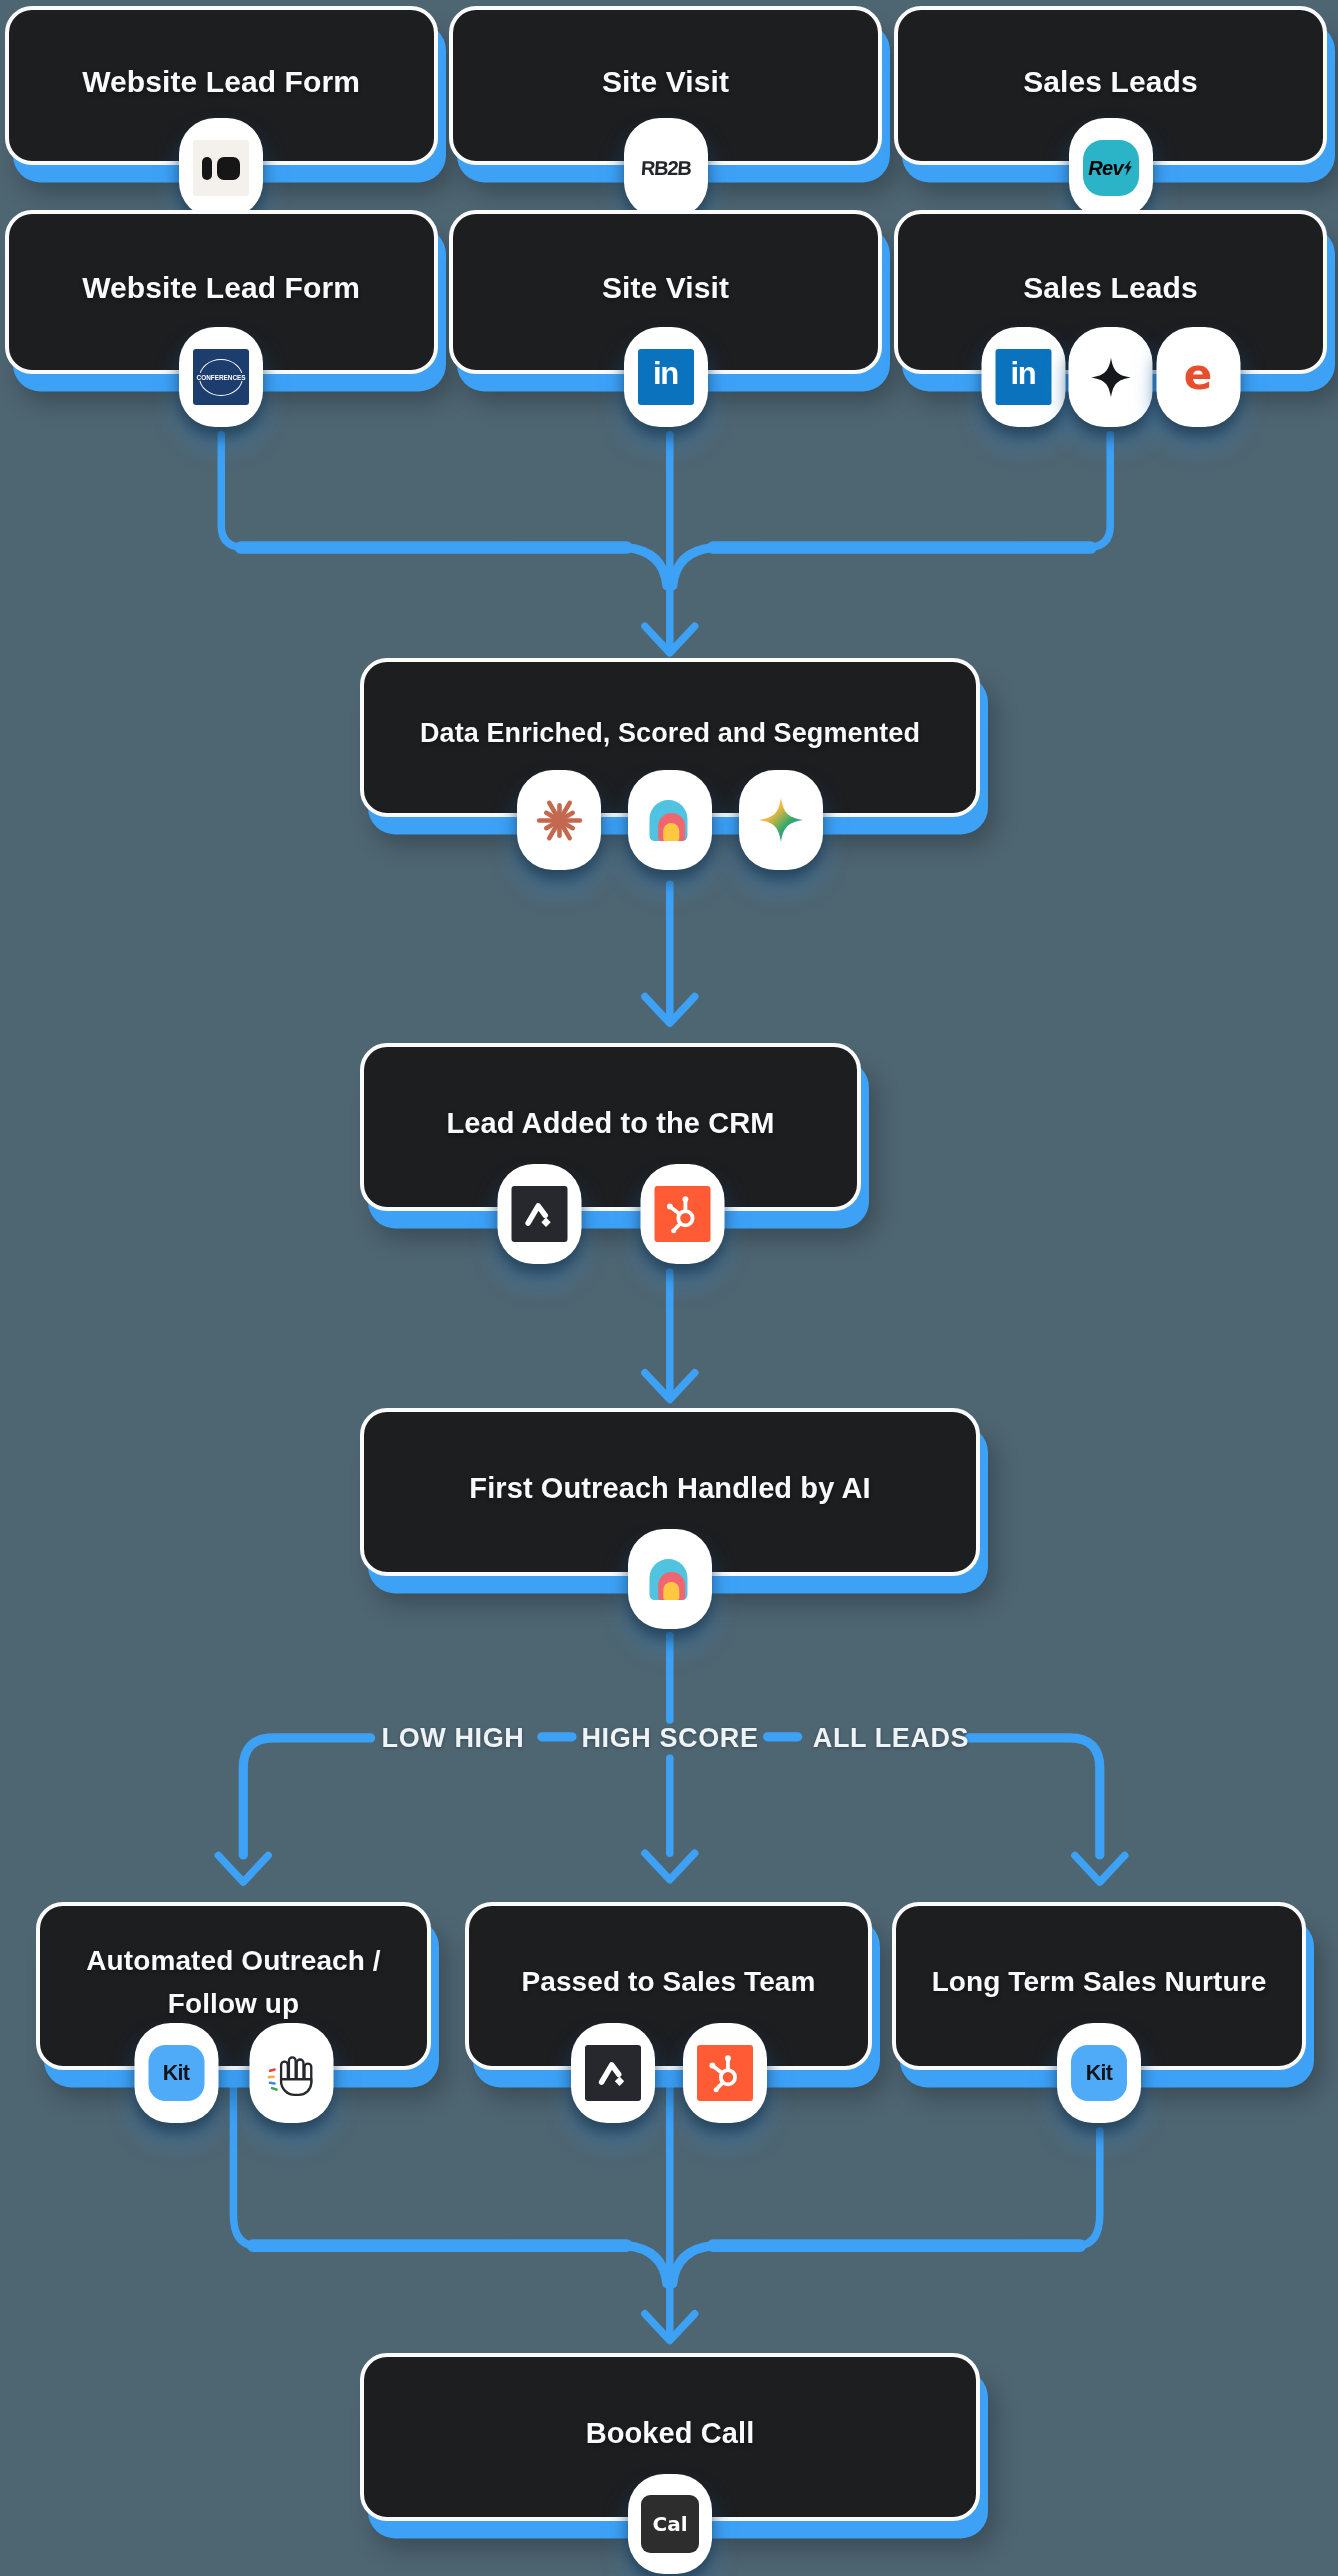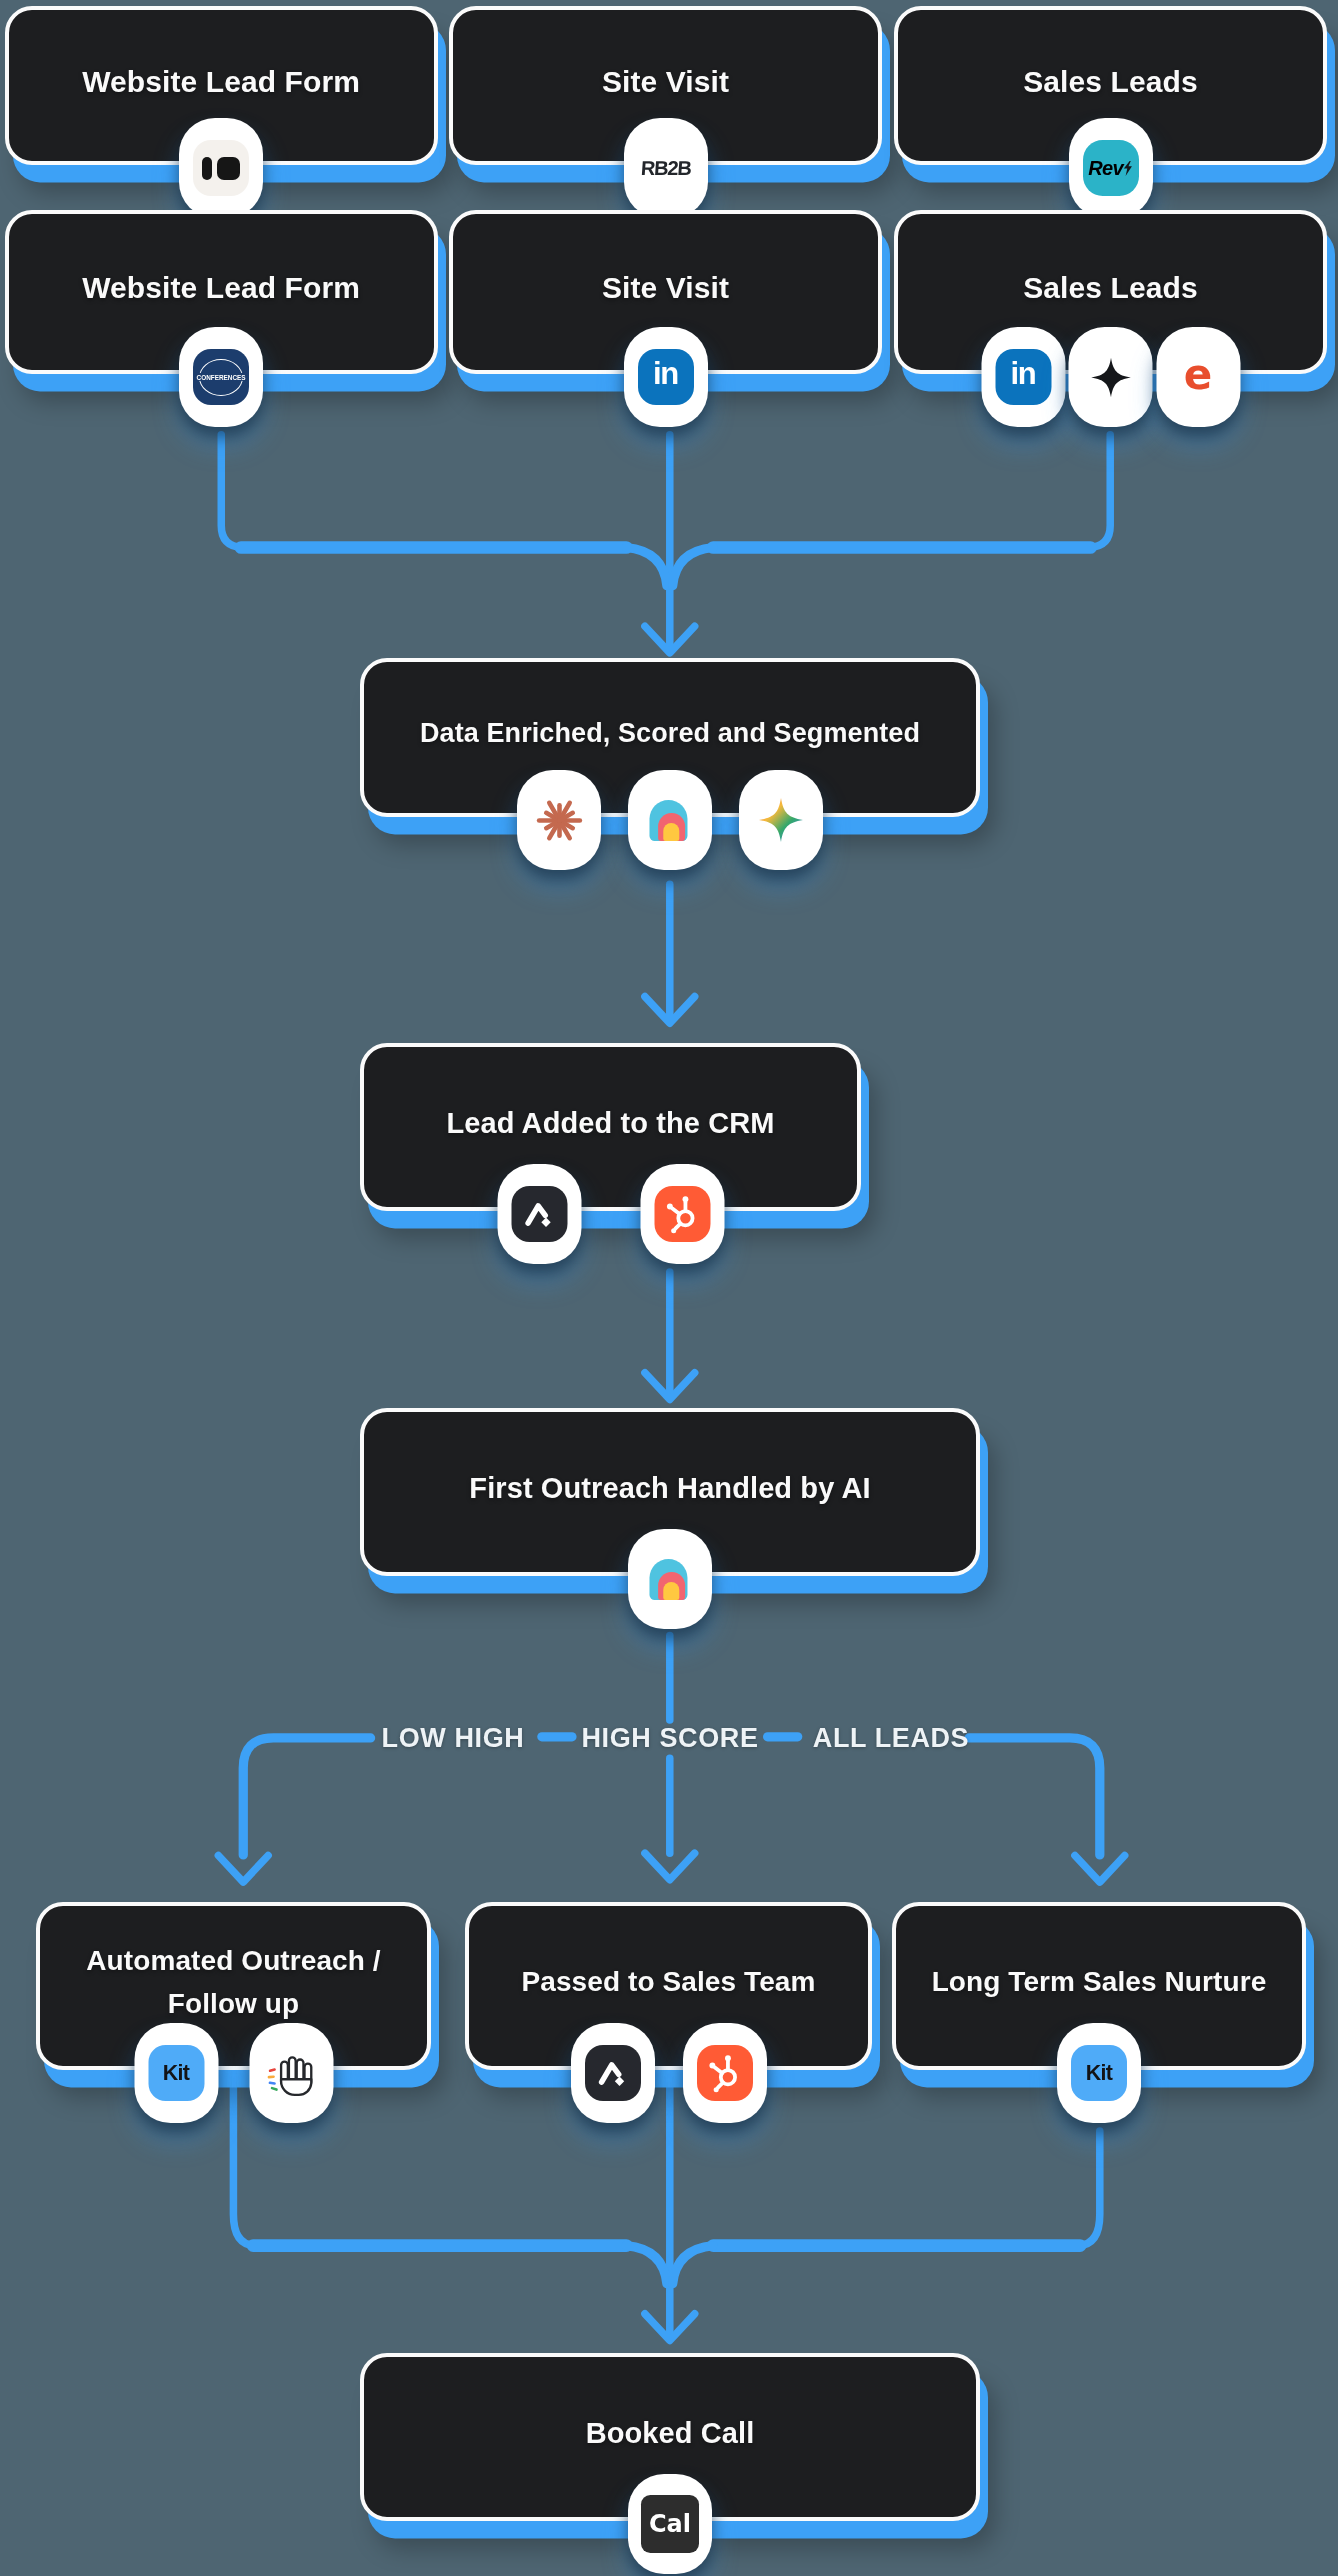--- a/index.html
+++ b/index.html
@@ -15,21 +15,21 @@
          line-height:1.55;padding:0 23px 8px 23px;letter-spacing:0.1px;
          text-shadow:0 2.3px 4.6px rgba(0,0,0,.35);}
   .title span{display:block;}
 
   
   .icons{position:absolute;left:50%;bottom:-57px;transform:translateX(-50%);
          display:flex;gap:var(--gap,23px);}
   .holder{width:84px;height:100px;border-radius:36px;background:#ffffff;flex:0 0 auto;
           display:flex;align-items:center;justify-content:center;position:relative;
           box-shadow:0 10.4px 15px rgba(6,16,26,.5), 0 17.4px 25.5px rgba(61,161,246,.38);}
-  .inner{width:56px;height:56px;border-radius:18px;display:flex;align-items:center;justify-content:center;position:relative;}
+  .inner{width:56px;height:56px;border-radius:3px;display:flex;align-items:center;justify-content:center;position:relative;}
 
   .tella-bg{background:#f4f1ed;gap:4.6px;}
   .tella-pill{width:9.8px;height:23px;background:#161616;border-radius:5.2px;display:inline-block;}
   .tella-sq{width:23px;height:23px;background:#161616;border-radius:7px;display:inline-block;}
 
   .rb2b-text{font-weight:900;font-size:20px;letter-spacing:-1.2px;color:#23262b;transform:skewX(-4deg);}
 
   .rev-bg{background:#2bb3c8;border-radius:19.7px;}
   .rev-text{font-style:italic;font-weight:800;font-size:20px;color:#000000;letter-spacing:-0.6px;}
 
@@ -40,21 +40,21 @@
 
   .li-bg{background:#0b73bd;}
   .li-text{color:#fff;font-weight:800;font-size:31px;letter-spacing:-1.2px;margin-top:-5.8px;}
 
   .engage-text{font-family:"DejaVu Sans",sans-serif;font-weight:900;font-size:42px;color:#e84e2d;margin-top:-4.6px;}
 
   .kit-bg{background:#4fabf8;border-radius:17px;}
   .kit-text{font-weight:800;font-size:21.4px;color:#131417;letter-spacing:-0.6px;}
 
   .cal-bg{width:58px;height:58px;border-radius:9.3px;background:#2d2d2d;}
-  .cal-text{font-family:"DejaVu Sans",sans-serif;color:#fff;font-weight:600;font-size:24px;}
+  .cal-text{font-family:"DejaVu Sans",sans-serif;color:#fff;font-weight:600;font-size:20px;}
 
   .attio-bg{background:#26282e;}
   .hub-bg{background:#ff5b35;}
 
   .cr-wrap{width:56px;height:56px;position:relative;}
   .cr-arch{position:absolute;left:50%;bottom:7px;}
   .cr-outer{width:38px;height:41px;background:#4fc3e0;border-radius:19px 19px 5.2px 5.2px;transform:translateX(-54%);}
   .cr-mid{width:27px;height:28px;background:#f16570;border-radius:13.3px 13.3px 2.9px 2.9px;transform:translateX(-44%);}
   .cr-inner{width:16px;height:18.5px;background:#ffc840;border-radius:8px 8px 2.3px 2.3px;transform:translateX(-42%);}
 

